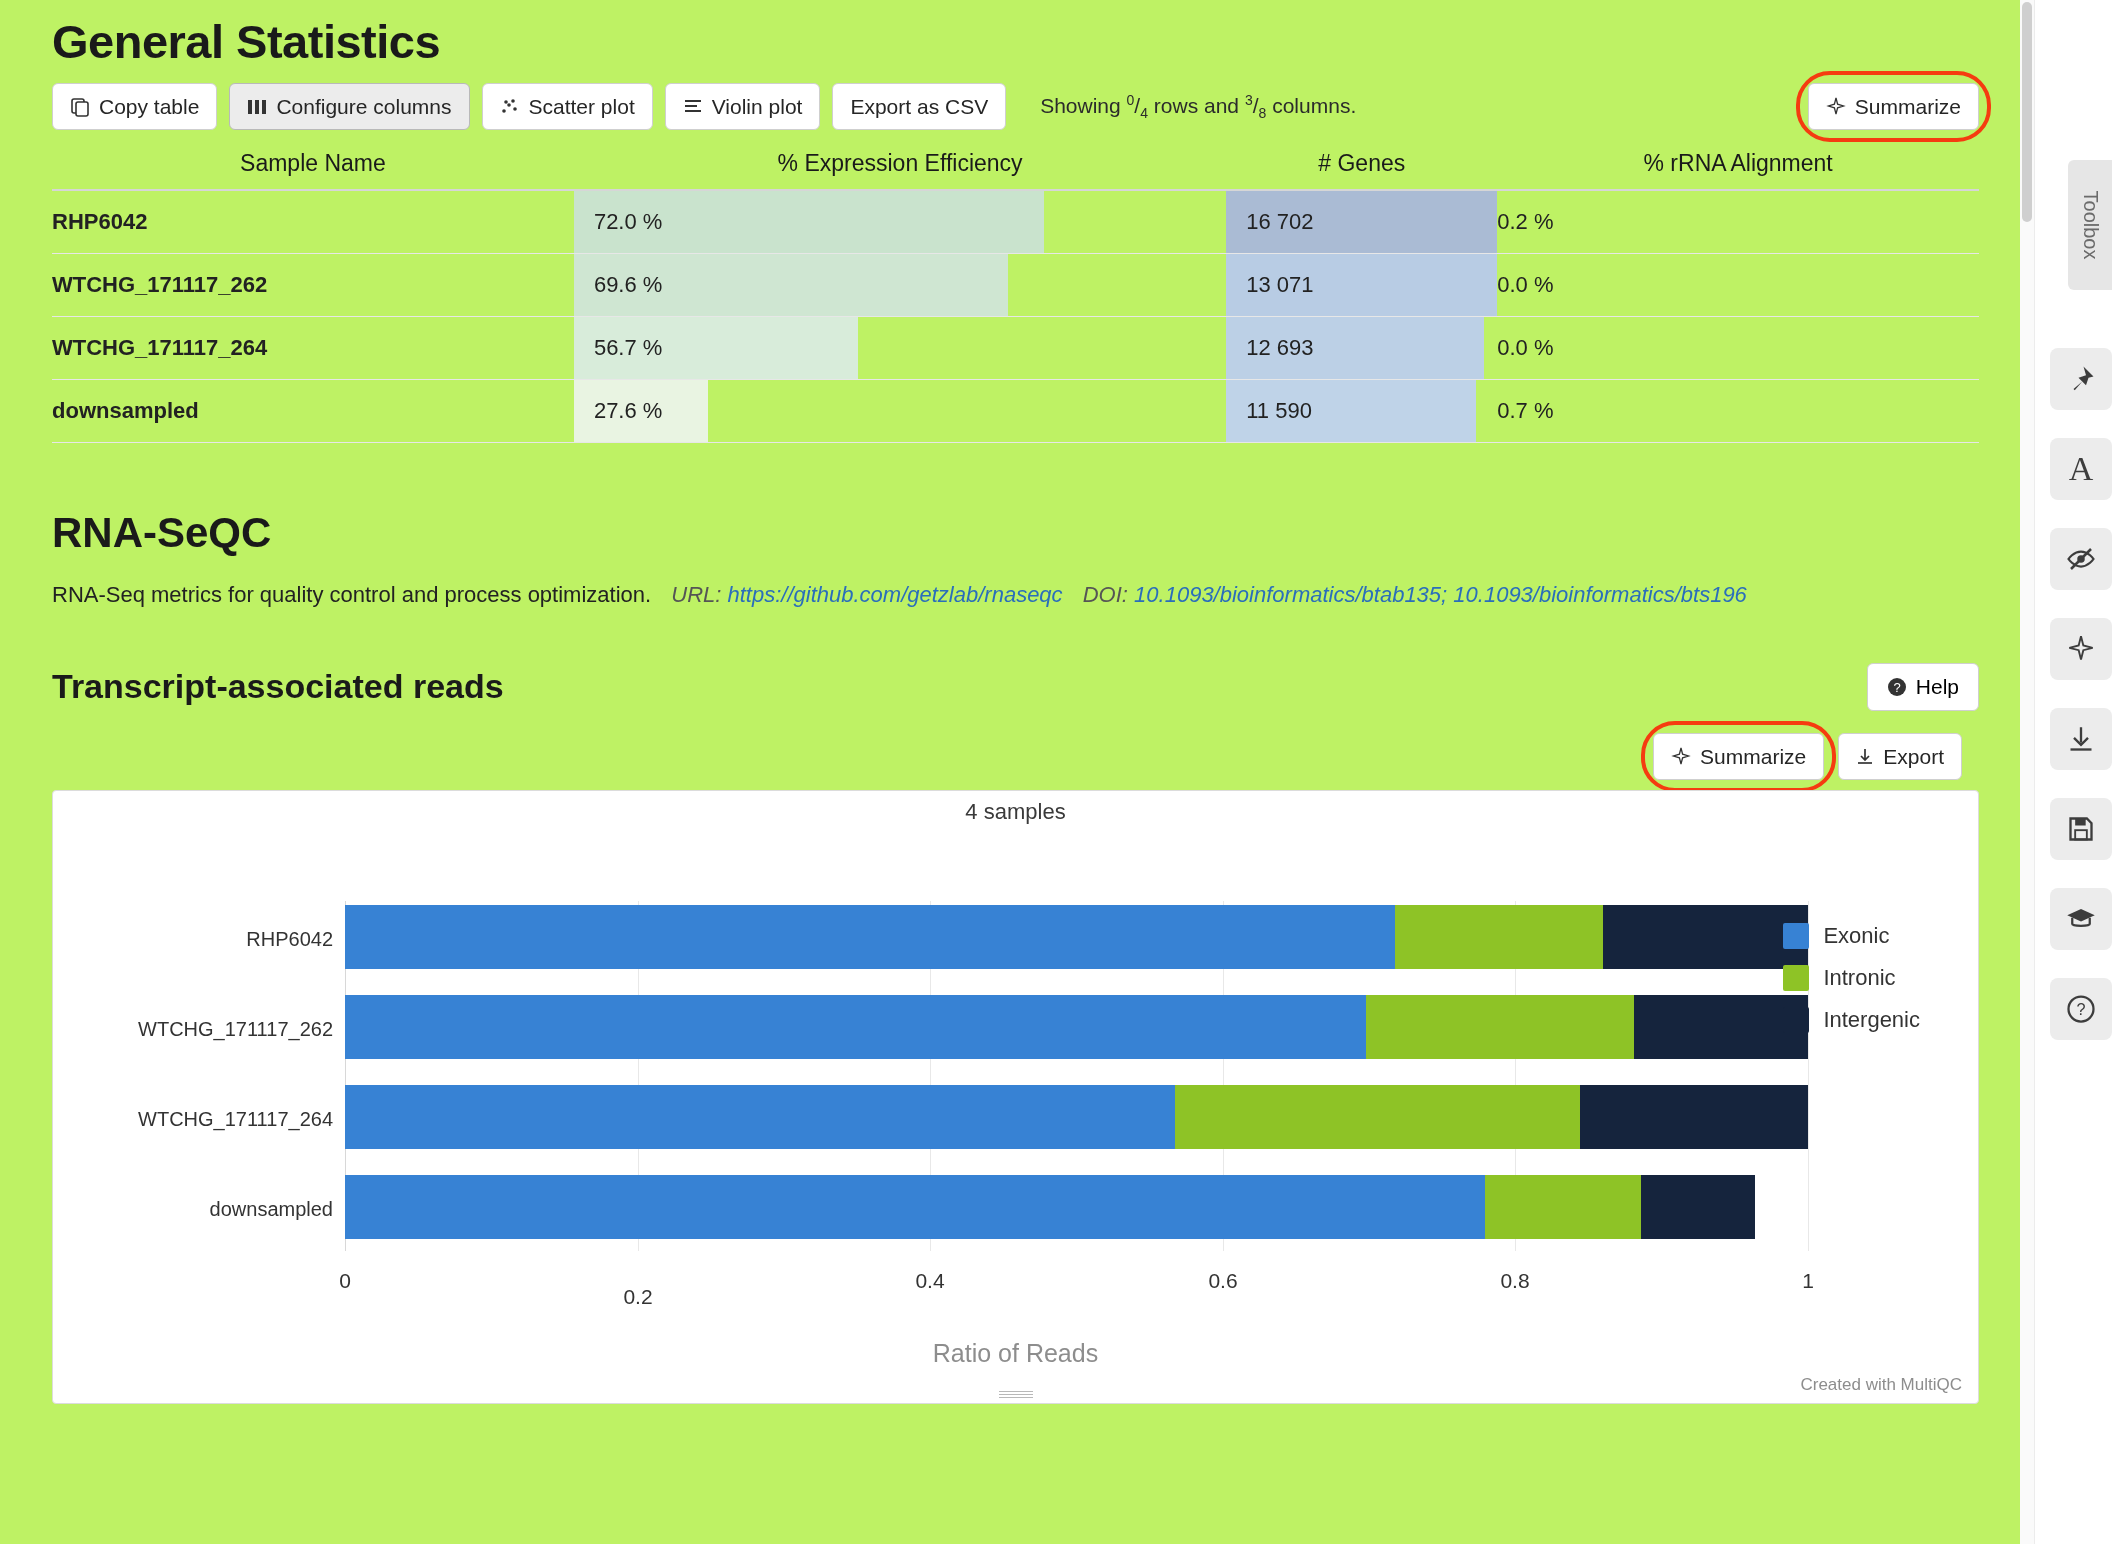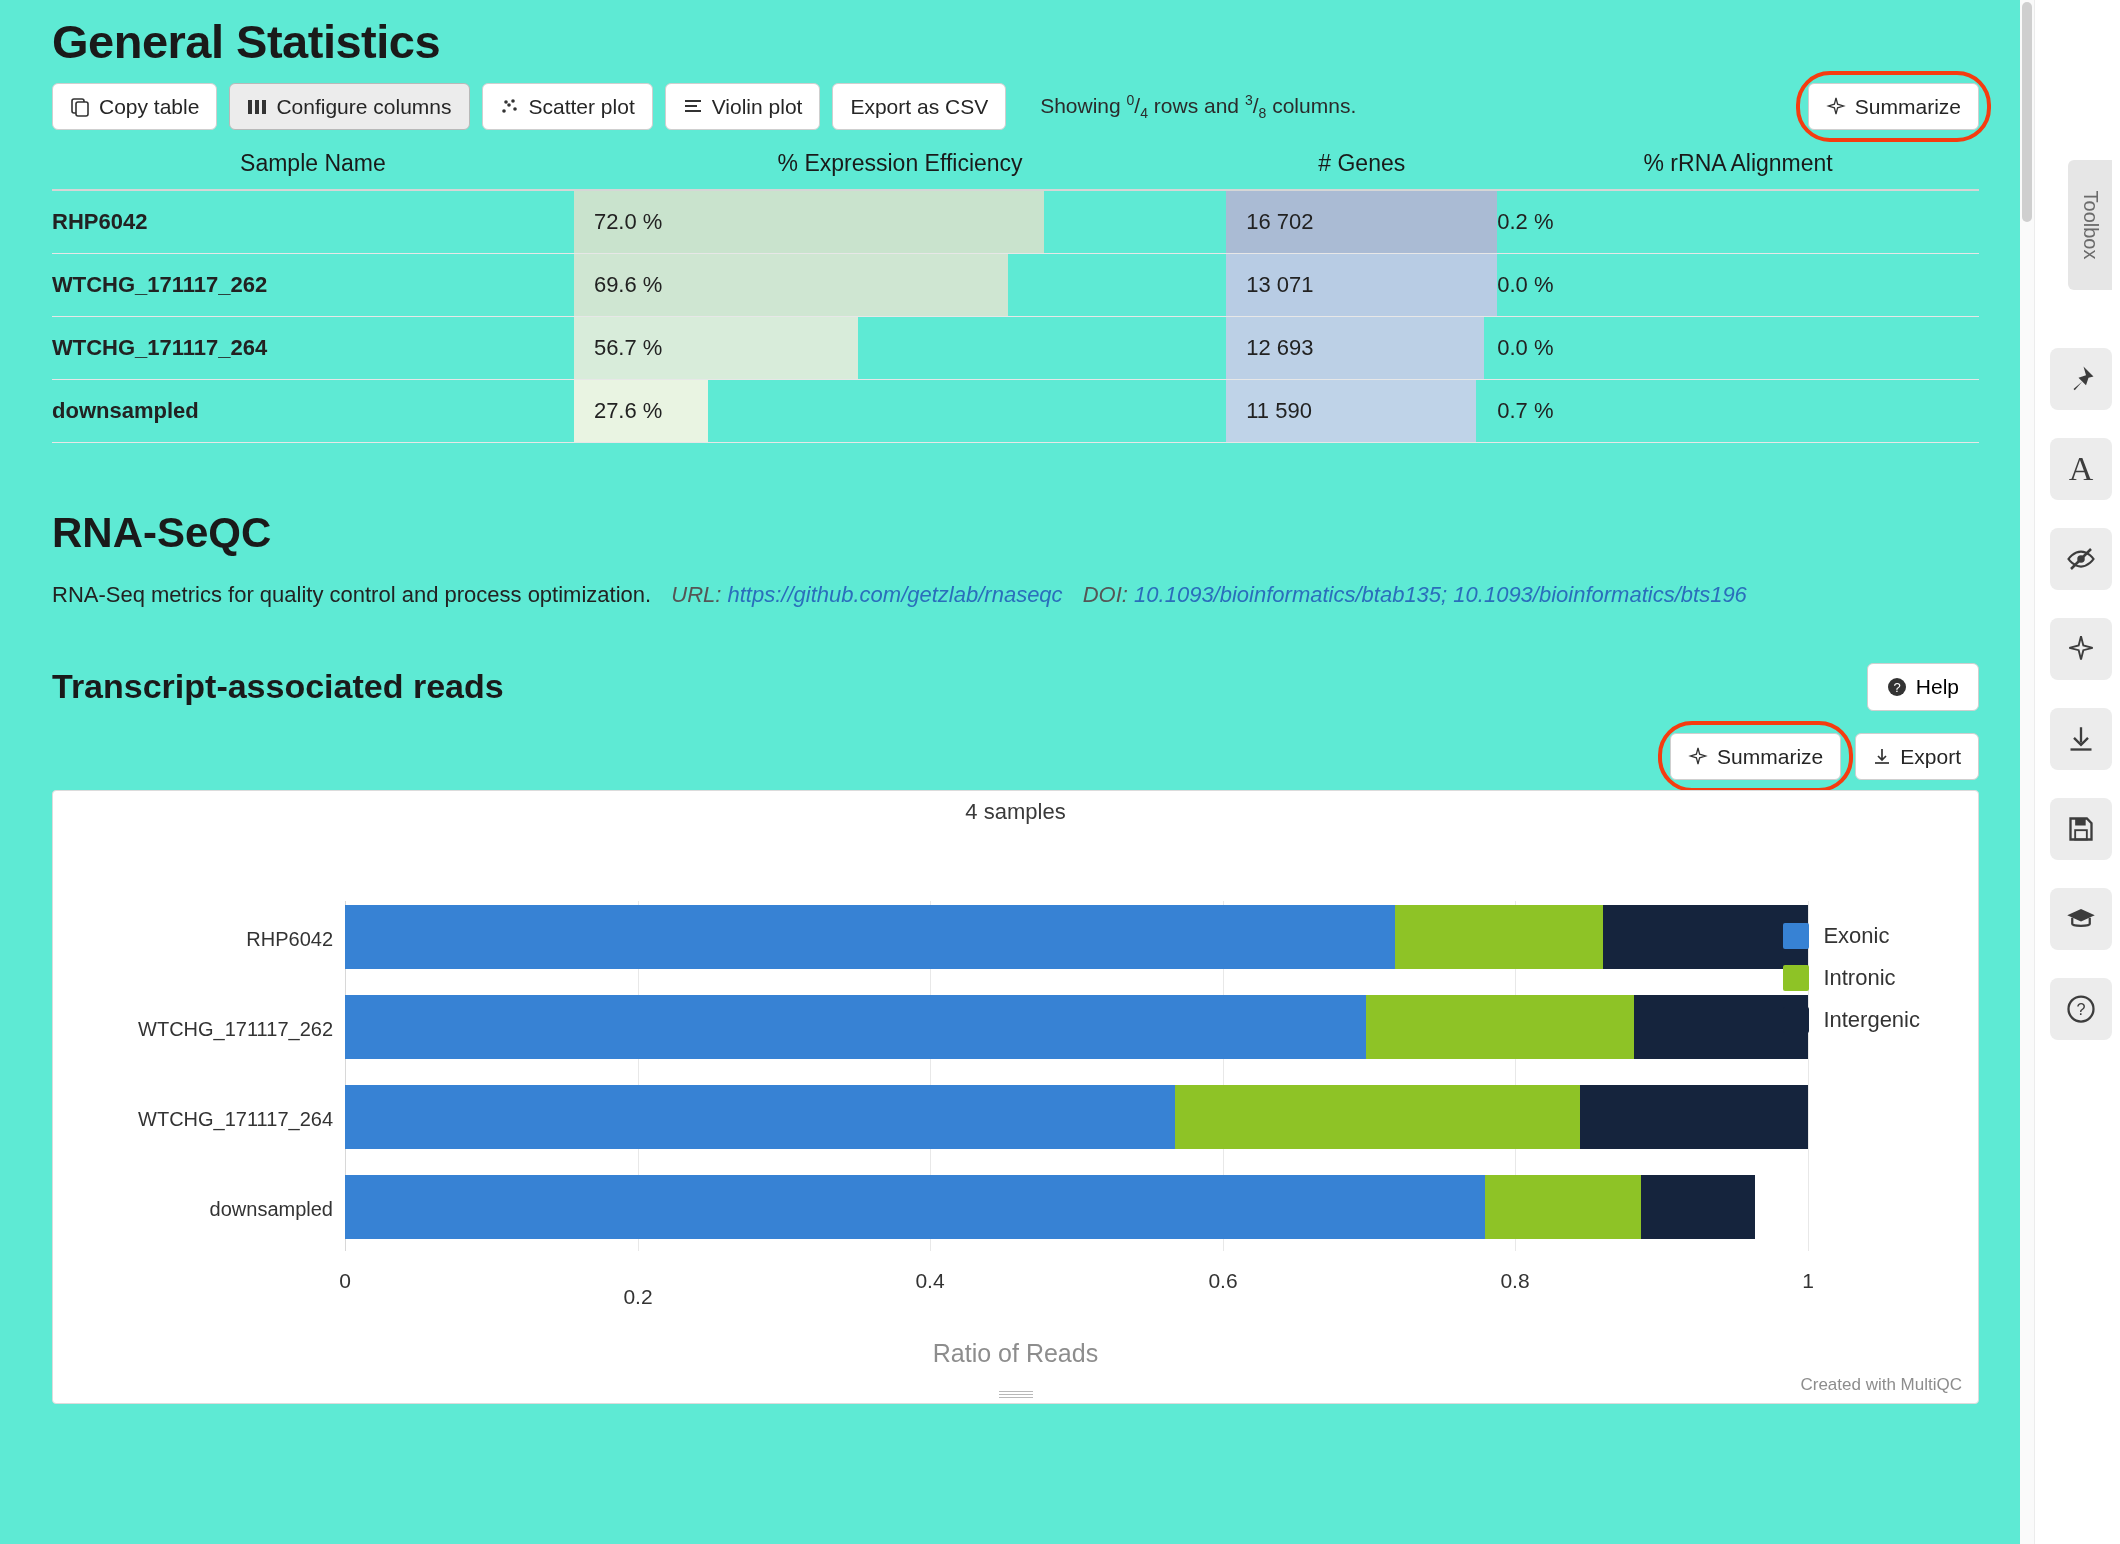--- a/index.html
+++ b/index.html
@@ -7,21 +7,21 @@
     padding: 0;
     background: #ffffff;
     font-family: "Liberation Sans", sans-serif;
     color: #222;
   }
   #page {
     position: relative;
     width: 2120px;
     height: 1544px;
     overflow: hidden;
-    background: #5eead4;
+    background: #bef264;
   }
   
   #content {
     position: absolute;
     left: 0; top: 0;
     width: 2035px;
     height: 1544px;
     padding: 0;
     box-sizing: border-box;
   }
@@ -545,21 +545,21 @@
           <div class="summarize-ring"></div>
           <button class="btn" style="margin-right:0">
             <span>
               <svg width="20" height="20" viewBox="0 0 20 20">
                   <path d="M10 1 L11.6 7.2 L17.5 9 L11.6 10.8 L10 17 L8.4 10.8 L2.5 9 L8.4 7.2 Z" fill="none" stroke="#333" stroke-width="1.3"></path>
                 </svg>
             </span>
             <span>Summarize</span>
           </button>
         </div>
-        <button class="btn" style="margin-right:0">
+        <button class="btn" style="margin-right:17px">
           <span>
             <svg width="18" height="18" viewBox="0 0 18 18">
                 <path d="M9 1 v10 M5 8 l4 4 l4 -4" fill="none" stroke="#333" stroke-width="1.7"></path>
                 <path d="M2 15 h14" stroke="#333" stroke-width="1.7"></path>
               </svg>
           </span>
           <span>Export</span>
         </button>
       </div>
 

